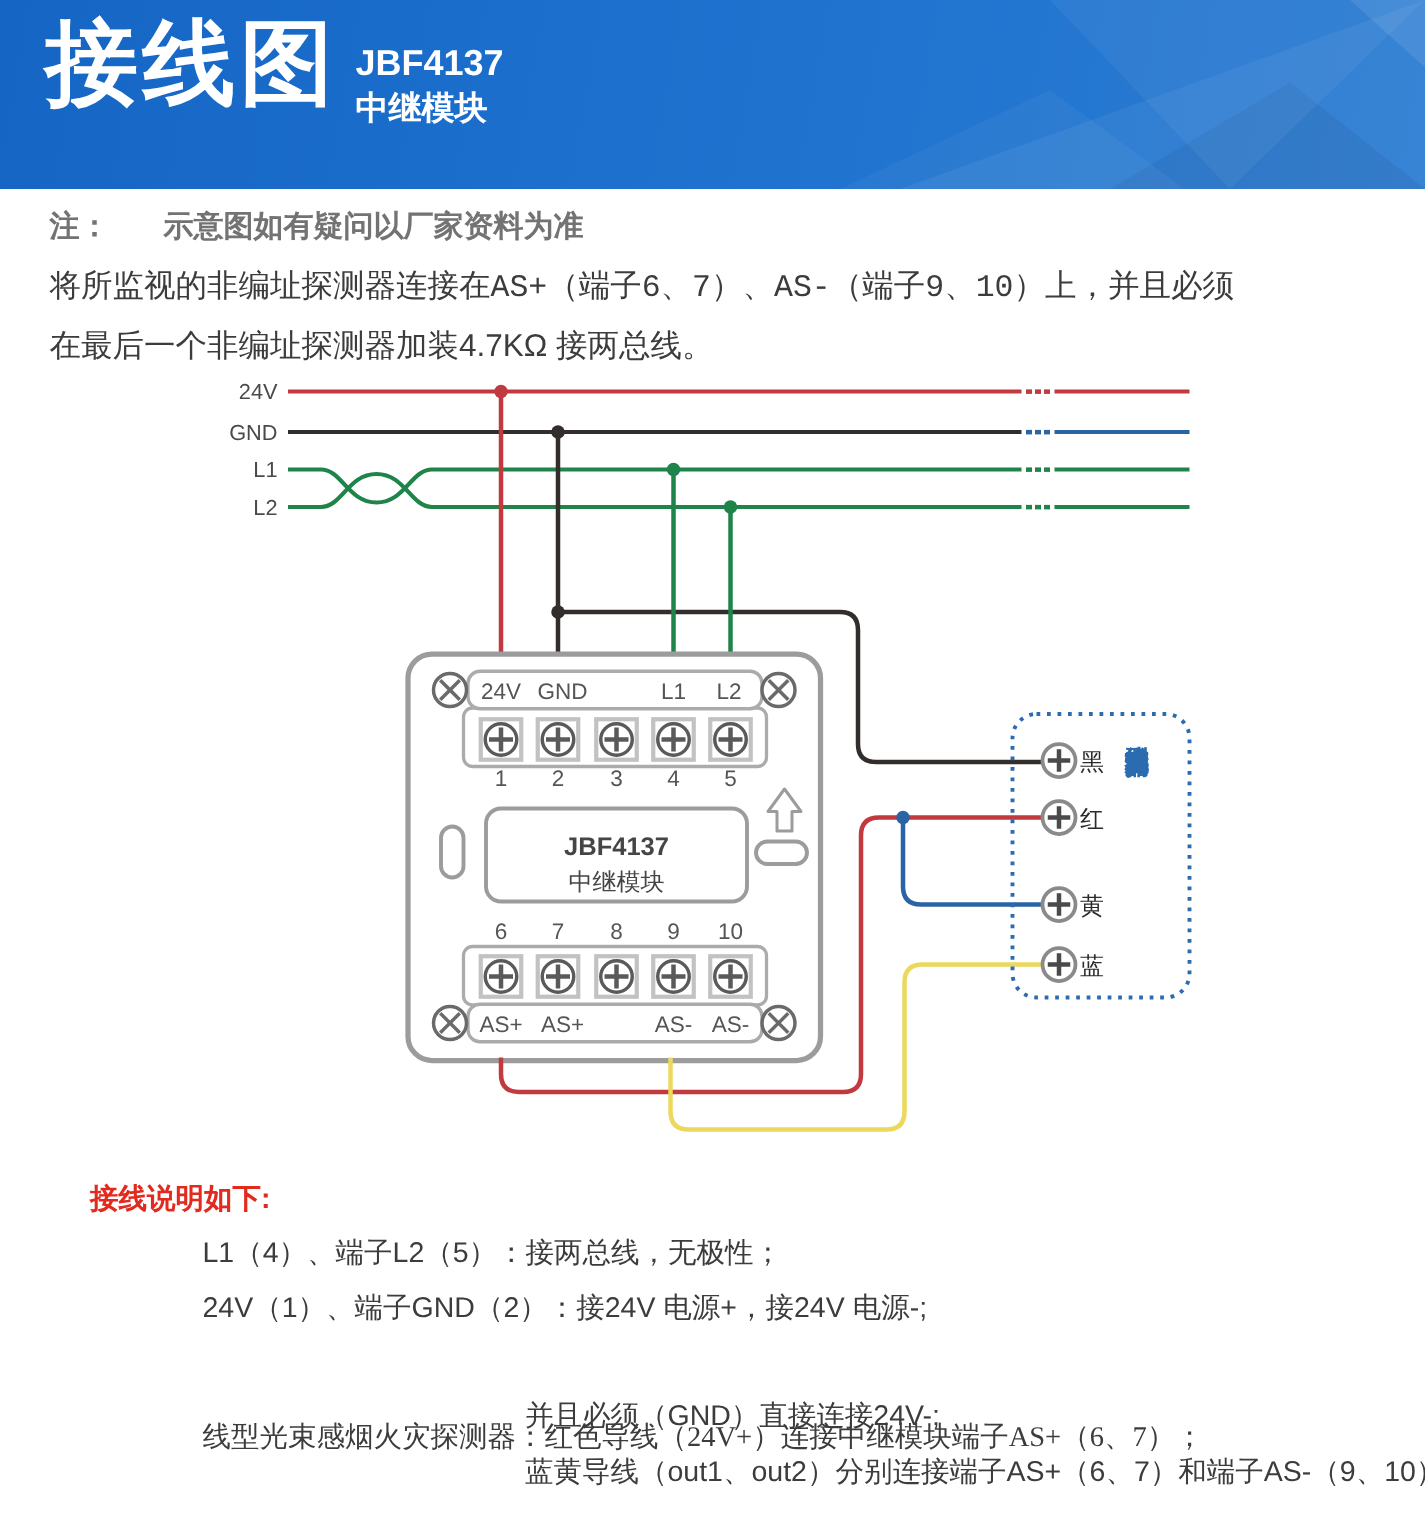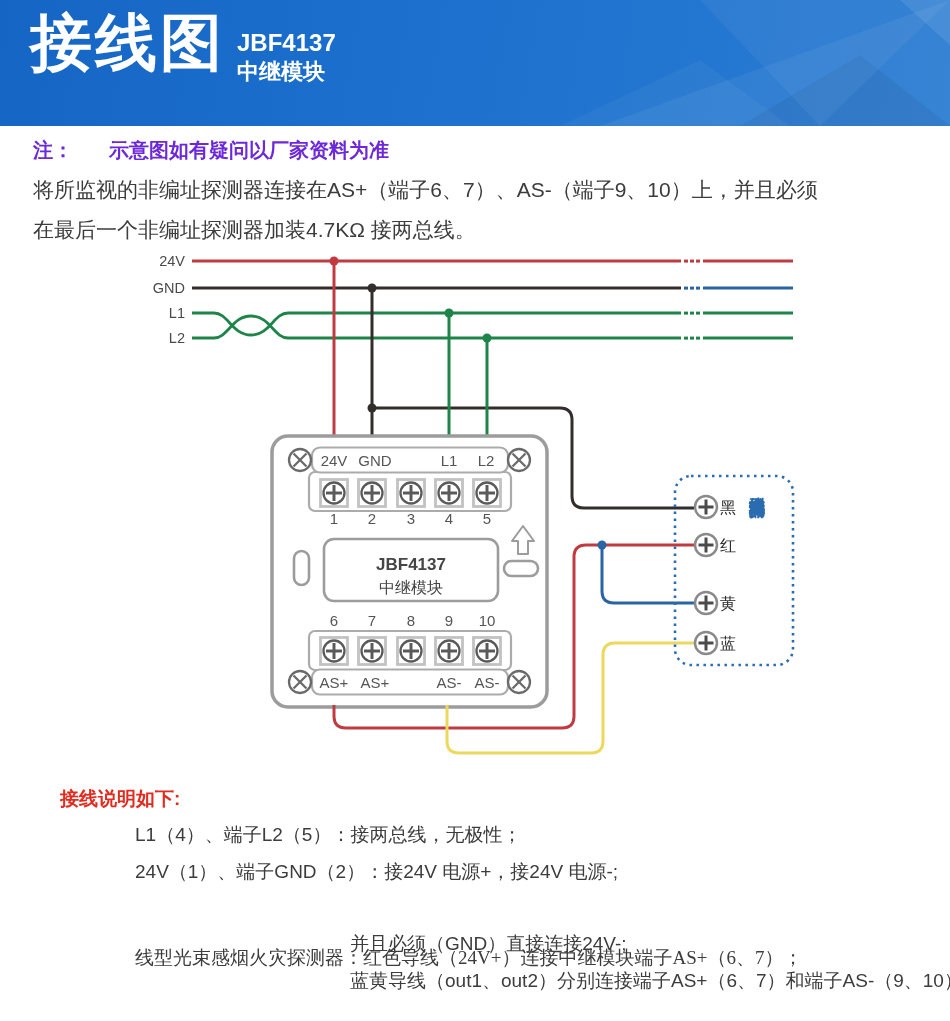--- a/index.html
+++ b/index.html
@@ -7,23 +7,23 @@
         font-family:"Liberation Sans","DejaVu Sans",sans-serif;}
   
   .header{position:absolute;left:0;top:0;width:950px;height:126px;
           background:linear-gradient(100deg,#1565C5 0%,#1F73CF 55%,#2B7CD2 100%);overflow:hidden;}
   .header svg{position:absolute;left:0;top:0;}
   .header-title{position:absolute;left:30px;top:12px;font-size:62px;font-weight:900;
                 color:#ffffff;letter-spacing:3px;line-height:1;}
   .header-model{position:absolute;left:237px;top:30px;font-size:24px;font-weight:600;color:#ffffff;line-height:1.1;}
   .header-sub{position:absolute;left:237px;top:60px;font-size:22px;font-weight:600;color:#ffffff;line-height:1.1;}
   
-  .note-line{position:absolute;left:33px;top:137px;font-size:20px;color:#6d28d9;font-weight:600;white-space:nowrap;}
+  .note-line{position:absolute;left:33px;top:137px;font-size:20px;color:#737373;font-weight:600;white-space:nowrap;}
   .note-line .note-text{margin-left:36px;}
-  .intro1{position:absolute;left:33px;top:176px;font-size:21px;color:#3c3c3c;white-space:nowrap;}
+  .intro1{position:absolute;left:33px;top:176px;font-size:21px;color:#3c3c3c;white-space:nowrap;font-family:Liberation Mono, monospace;}
   .intro2{position:absolute;left:33px;top:216px;font-size:21px;color:#3c3c3c;white-space:nowrap;}
   
   .diagram{position:absolute;left:0;top:0;width:950px;height:1021px;}
   .detector-vtitle{position:absolute;left:746px;top:484px;height:185px;
        writing-mode:vertical-rl;text-orientation:upright;font-size:16px;font-weight:700;
        color:#2B6CB0;letter-spacing:0.5px;line-height:22px;}
   
   .instr-head{position:absolute;left:20px;top:786px;font-size:19px;color:#E32A1F;font-weight:600;white-space:nowrap;margin-left:40px;}
   .instr{position:absolute;font-size:19px;color:#3c3c3c;white-space:nowrap;}
   .i1{left:135px;top:822px;} .i2{left:135px;top:859px;text-align:center;} .i3{left:135px;top:945px;font-family:Liberation Serif, serif;}

